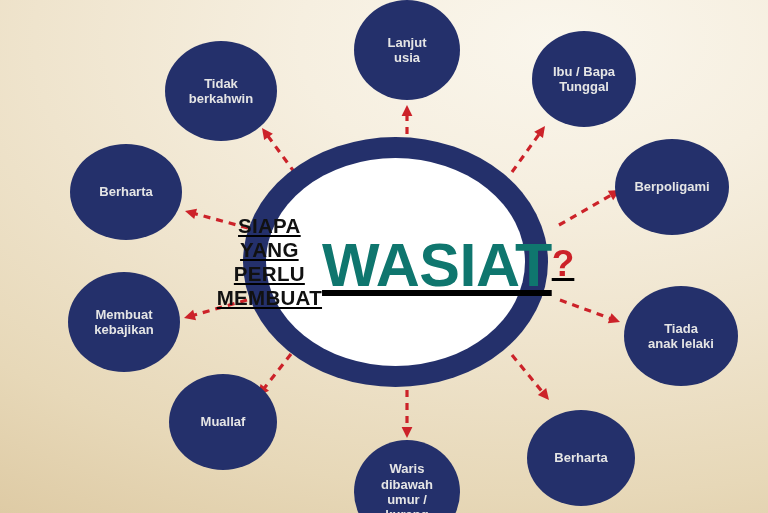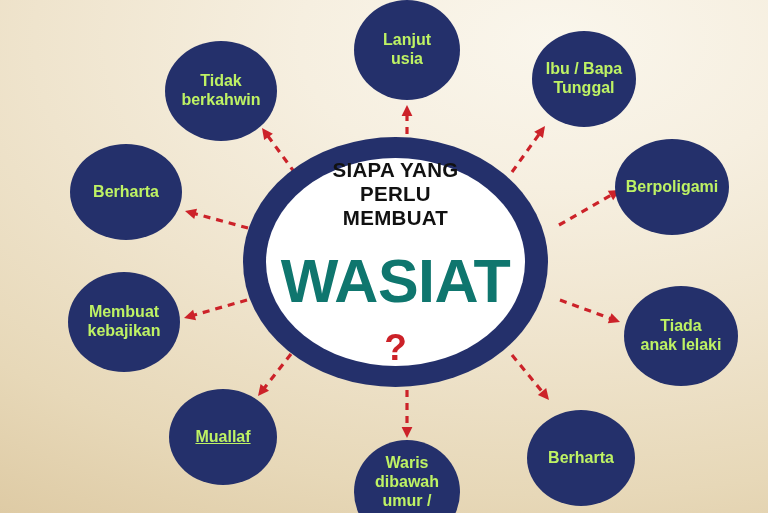--- a/index.html
+++ b/index.html
@@ -35,23 +35,24 @@
   .center-ring {
     position: absolute;
     border-radius: 50%;
     background: #24306b;
   }
   .center-inner {
     position: absolute;
     border-radius: 50%;
     background: #ffffff;
     display: flex;
-    flex-direction: column;
+    flex-direction: row;
     align-items: center;
-    justify-content: space-between;
+    justify-content: center;
+    text-decoration: underline;
   }
   .center-head {
     color: #111111;
     font-weight: bold;
     font-size: 20.5px;
     line-height: 1.16;
     letter-spacing: 0.3px;
     text-align: center;
     white-space: pre-line;
   }
@@ -71,29 +72,29 @@
     line-height: 1.0;
     text-align: center;
     margin-top: 2px;
   }
 
   
   .node {
     position: absolute;
     border-radius: 50%;
     background: #24306b;
-    color: #bef264;
+    color: #e5e5e5;
     font-weight: bold;
     display: flex;
     align-items: center;
     justify-content: center;
     text-align: center;
     line-height: 1.18;
     white-space: pre-line;
-    font-size: 16px;
+    font-size: 13px;
     box-sizing: border-box;
     padding: 2px;
   }
 </style>
 </head>
 <body>
 
 <div id="canvas">
 
   <svg id="arrows" viewBox="0 0 768 513" width="768" height="513" xmlns="http://www.w3.org/2000/svg">
@@ -154,21 +155,21 @@
       <div class="node" style="left: 532px; top: 31px; width: 104px; height: 96px;">Ibu / Bapa
 Tunggal</div>
       <div class="node" style="left: 615px; top: 139px; width: 114px; height: 96px;">Berpoligami</div>
       <div class="node" style="left: 624px; top: 286px; width: 114px; height: 100px;">Tiada
 anak lelaki</div>
       <div class="node" style="left: 527px; top: 410px; width: 108px; height: 96px;">Berharta</div>
       <div class="node" style="left: 354px; top: 440px; width: 106px; height: 104px;">Waris
 dibawah
 umur /
 kurang</div>
-      <div class="node" style="left: 169px; top: 389px; width: 108px; height: 96px; text-decoration: underline;">Muallaf</div>
+      <div class="node" style="left: 169px; top: 374px; width: 108px; height: 96px;">Muallaf</div>
       <div class="node" style="left: 68px; top: 272px; width: 112px; height: 100px;">Membuat
 kebajikan</div>
       <div class="node" style="left: 70px; top: 144px; width: 112px; height: 96px;">Berharta</div>
       <div class="node" style="left: 165px; top: 41px; width: 112px; height: 100px;">Tidak
 berkahwin</div>
     </div>
 
 </div>
 
 </body></html>

